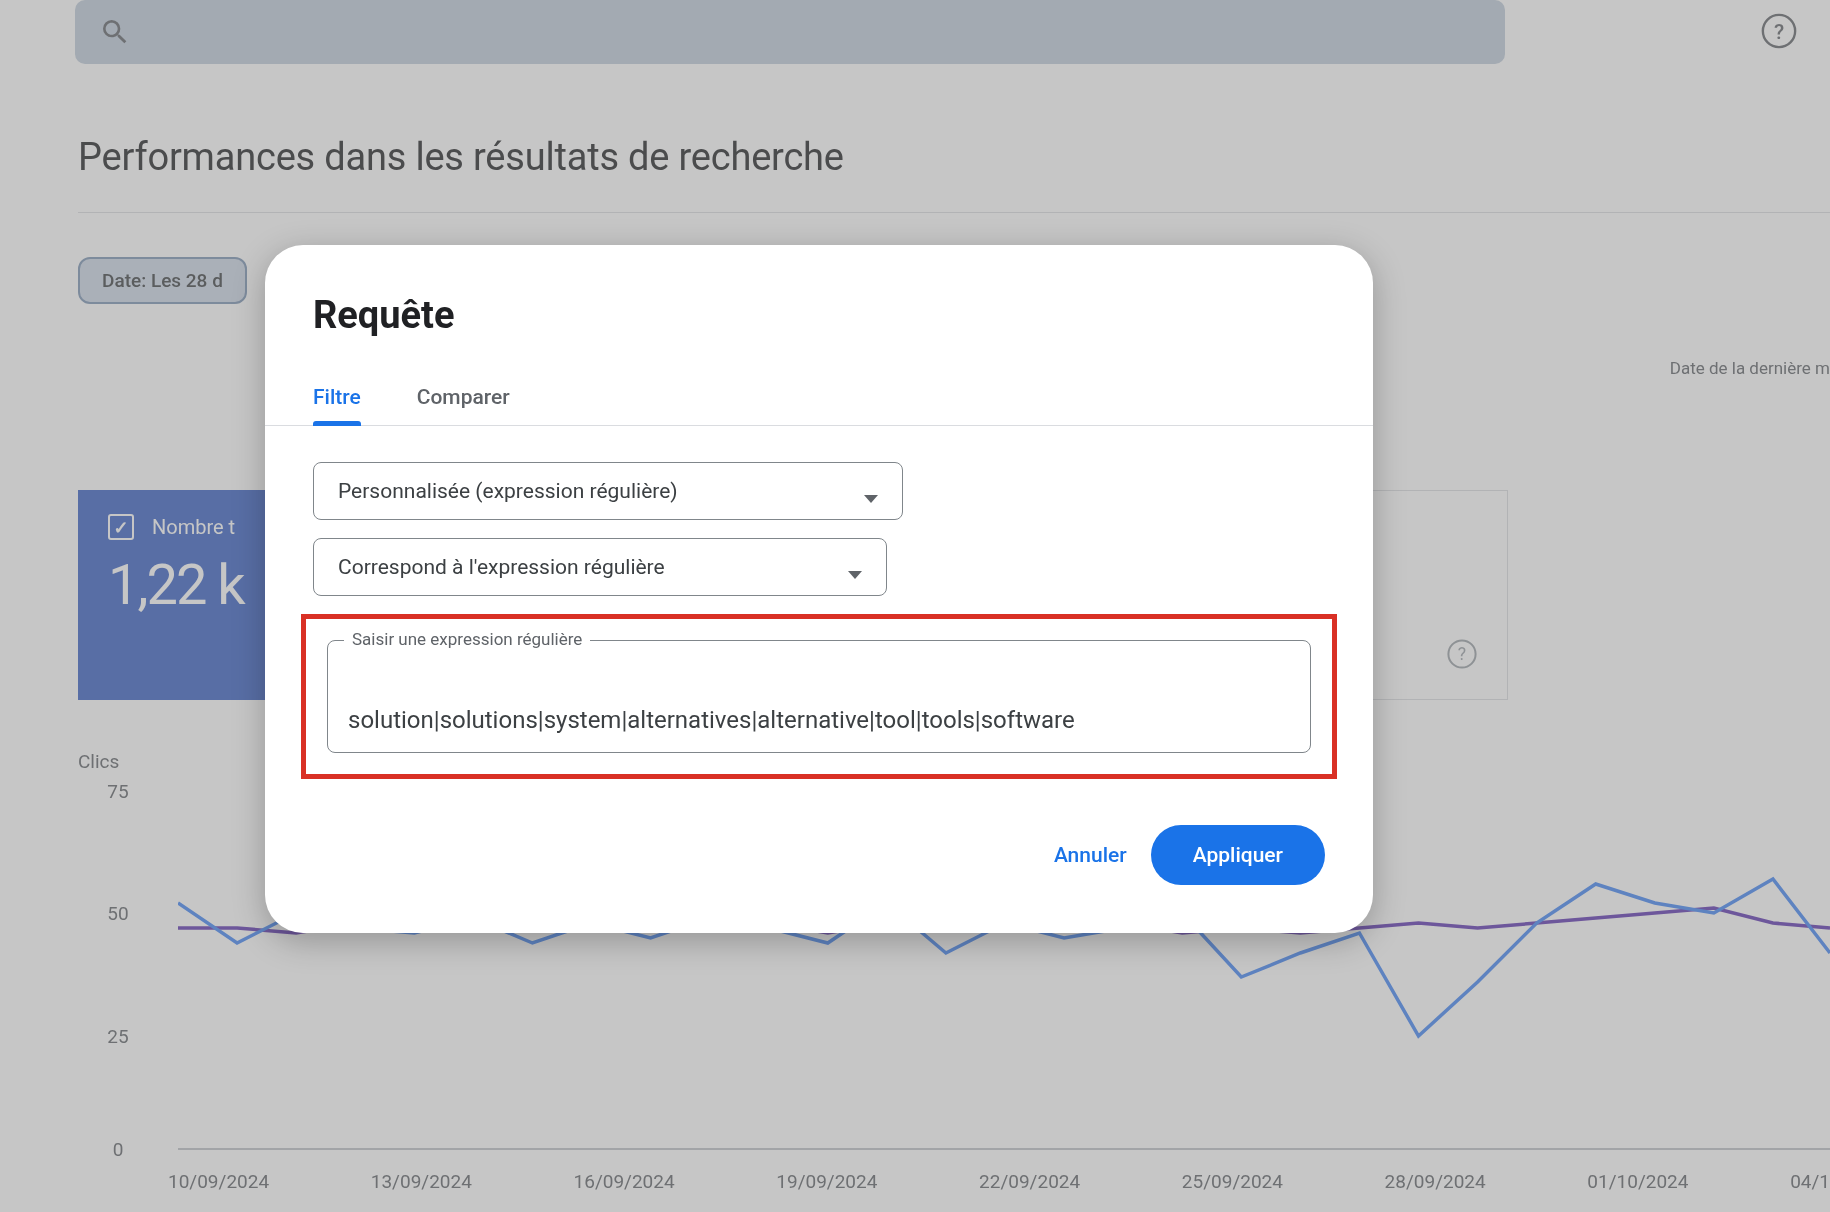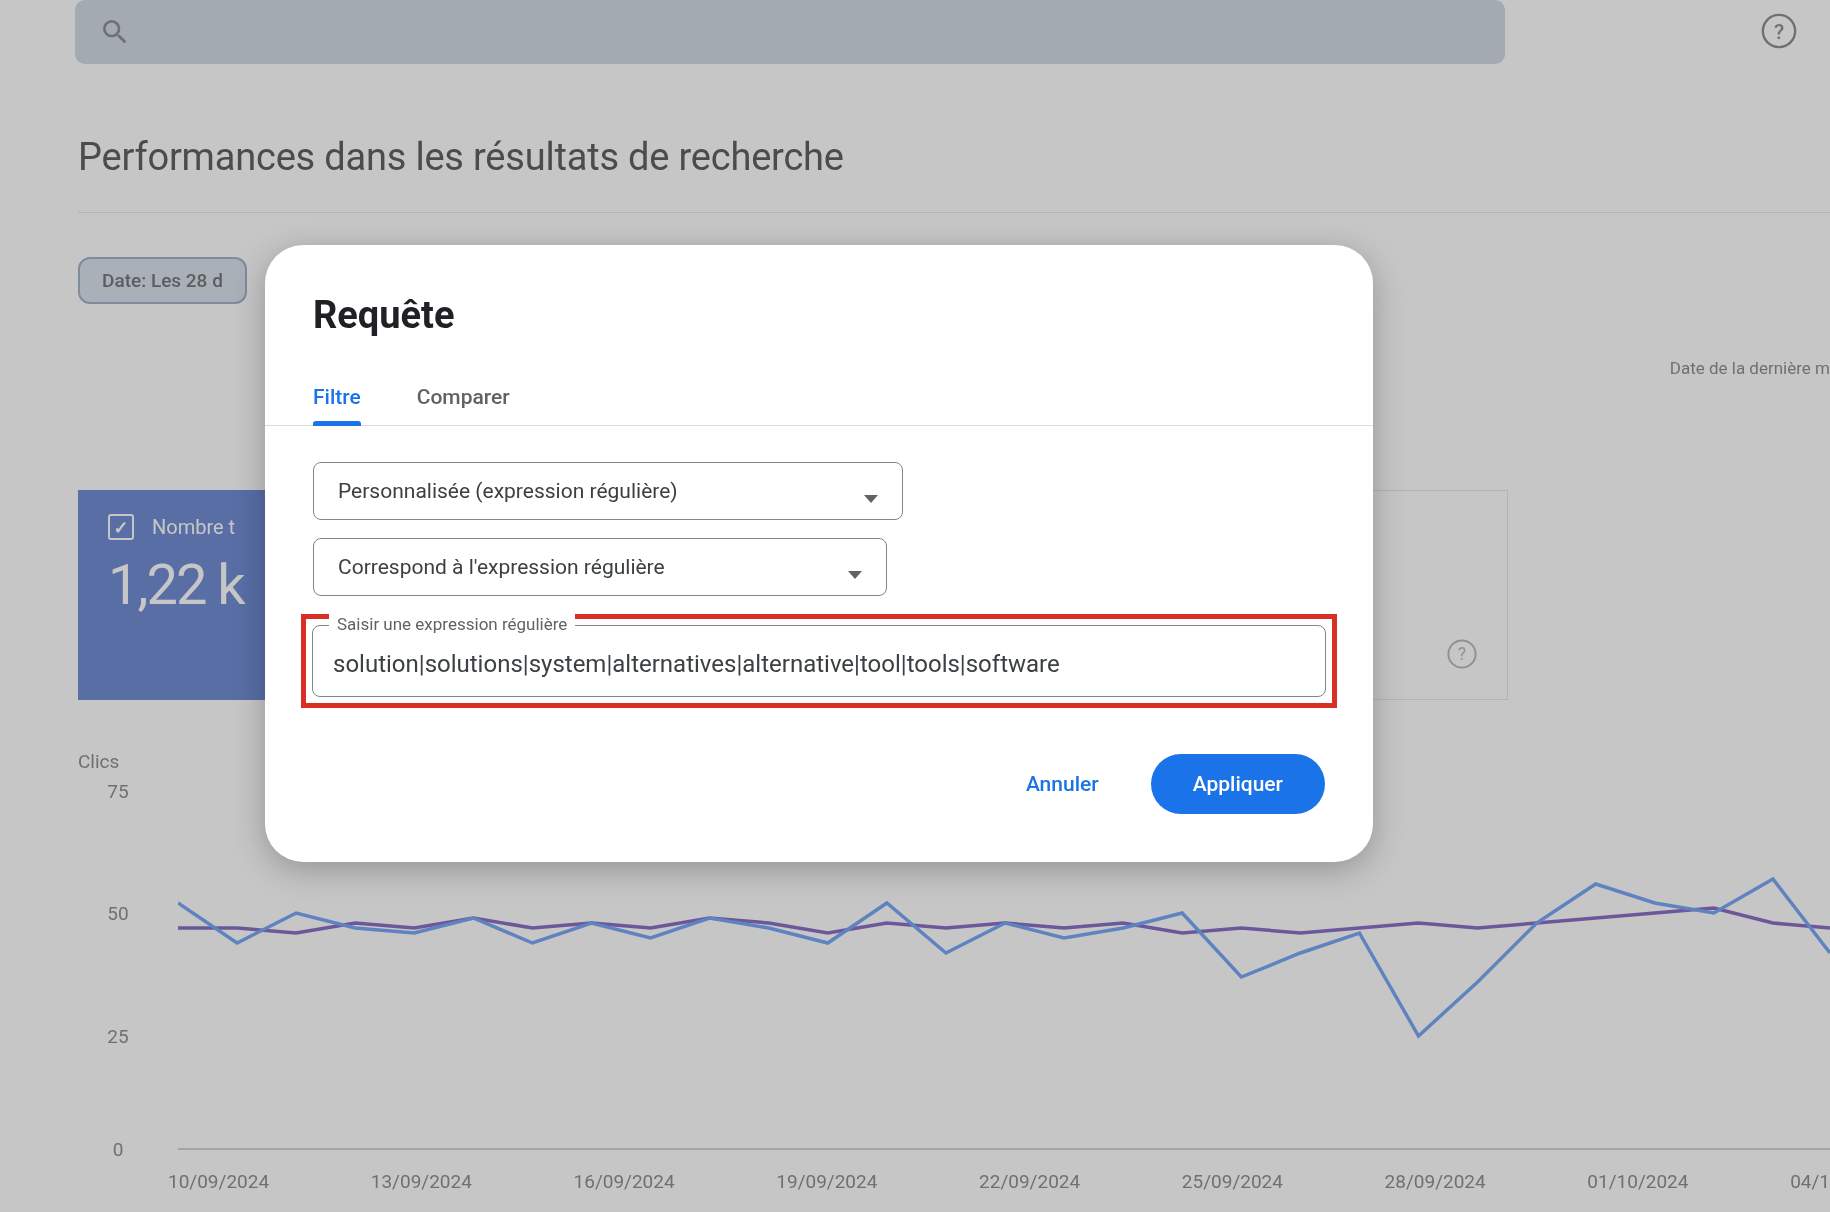--- a/index.html
+++ b/index.html
@@ -281,21 +281,21 @@
     }
     .regex-help-link {
       font-size: 21px;
       color: #1a73e8;
       margin-top: 2px;
       margin-bottom: 28px;
       display: block;
     }
     .regex-input-wrap {
       border: 5px solid #d93025;
-      padding: 6px;
+      padding: 21px;
       margin-left: -12px;
       margin-right: -12px;
     }
     .regex-input-container {
       border: 1.5px solid #80868b;
       border-radius: 8px;
       position: relative;
       padding: 24px 20px 18px 20px;
     }
     .regex-input-label {
@@ -307,25 +307,25 @@
       font-size: 17px;
       color: #5f6368;
     }
     .regex-input {
       border: none;
       outline: none;
       font-size: 24px;
       color: #3c4043;
       width: 100%;
       background: transparent;
+      margin-top: 41px;
     }
     .modal-actions {
       display: flex;
       justify-content: flex-end;
-      gap: 28px;
       padding: 10px 48px 48px 48px;
       align-items: center;
     }
     .btn-cancel {
       font-size: 21px;
       color: #1a73e8;
       font-weight: 500;
       background: none;
       border: none;
       padding: 12px 24px;

